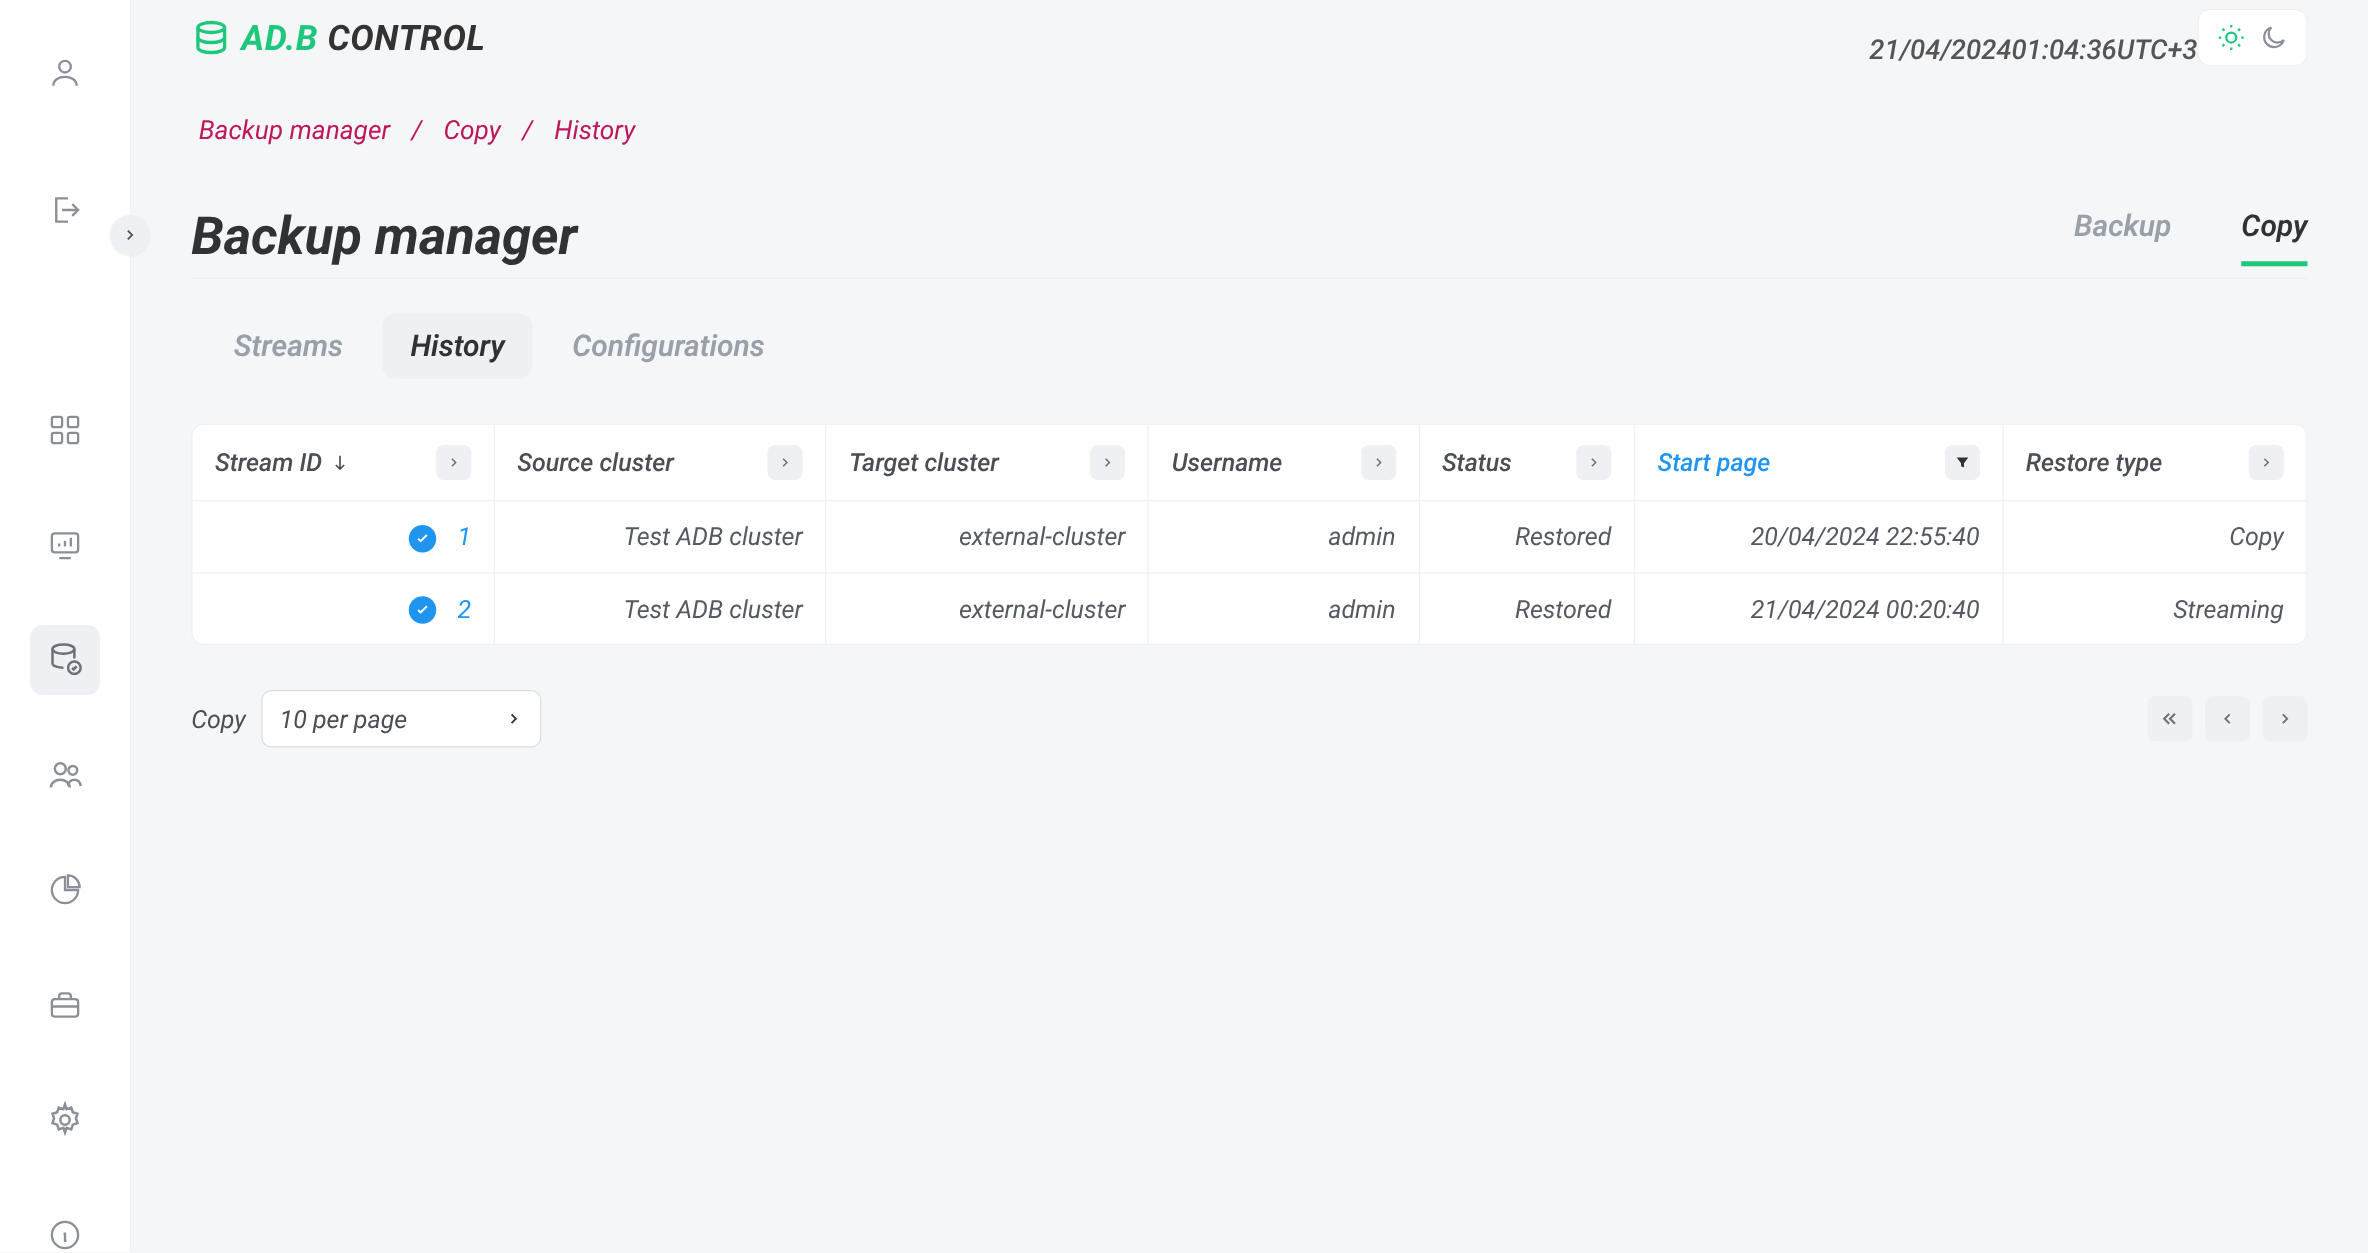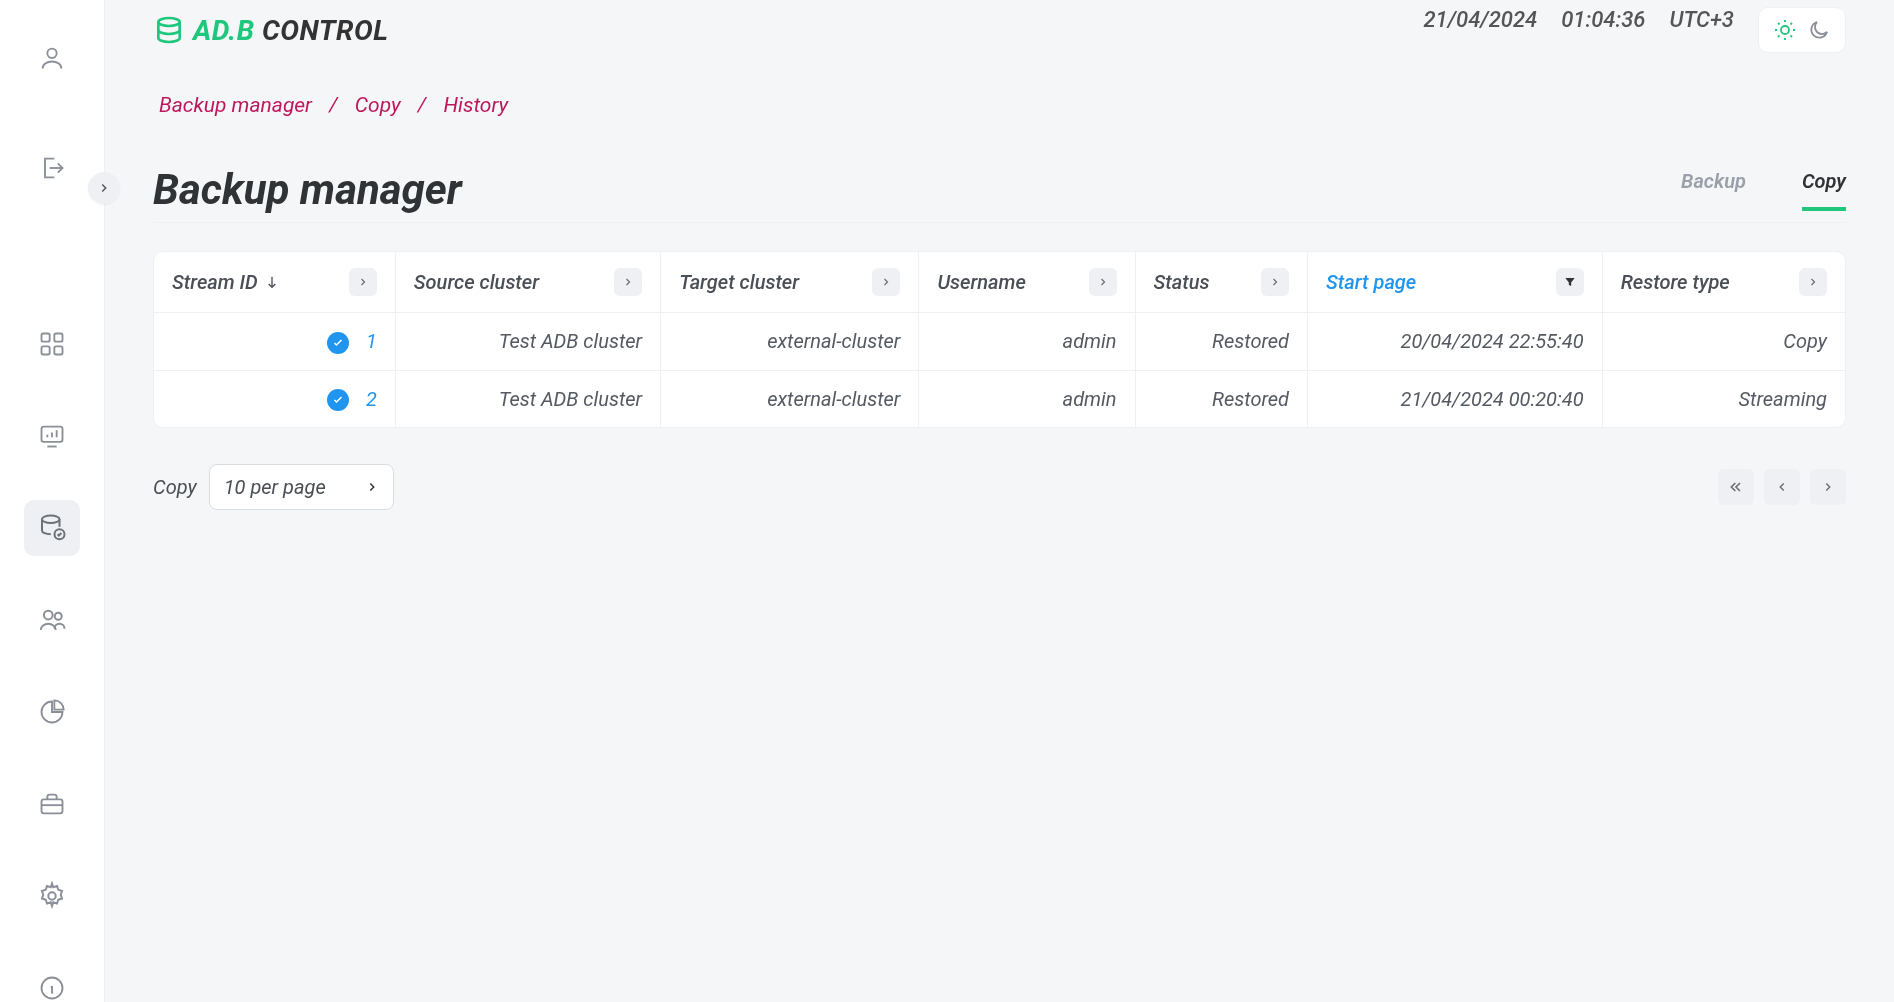--- a/index.html
+++ b/index.html
@@ -43,36 +43,36 @@
   box-shadow: 0 1px 2px rgba(0,0,0,0.05);
 }
 .main { flex: 1; padding: 7px 48px 0 48px; font-style: italic; }
 .header {
   display: flex; align-items: center; justify-content: space-between;
   margin-bottom: 40px;
 }
 .logo { display: flex; align-items: center; gap: 8px; }
 .logo-text { font-size: 28px; font-weight: 400; color: #333; letter-spacing: 0.5px; }
 .logo-text b { font-weight: 700; }
-.header-right { display: flex; align-items: flex-start; gap: 24px; color: #555; font-size: 22px; font-weight: 500; }
+.header-right { display: flex; align-items: flex-end; color: #555; font-size: 22px; font-weight: 500; }
 .theme-box {
   display: flex; align-items: center; gap: 10px;
   padding: 10px 14px; background: #fff; border-radius: 10px;
   border: 1px solid #eef0f3;
 }
 .breadcrumb { color: #be185d; font-size: 21px; margin-bottom: 48px; }
 .breadcrumb span { margin: 0 6px; }
 .title-row {
   display: flex; align-items: center; justify-content: space-between;
   border-bottom: 1px solid #eef0f3;
   padding-bottom: 8px;
   margin-bottom: 28px;
 }
 .page-title { font-size: 42px; font-weight: 700; color: #303336; }
-.top-tabs { display: flex; gap: 56px; font-size: 20px; font-weight: 600; }
+.top-tabs { display: flex; gap: 56px; font-size: 24px; font-weight: 600; }
 .top-tab { color: #9aa0a9; cursor: pointer; padding-bottom: 14px; }
 .top-tab.active { color: #303336; border-bottom: 4px solid #1ec77b; }
 .sub-tabs { display: flex; gap: 10px; margin-bottom: 36px; padding-left: 12px; }
 .sub-tab {
   font-size: 24px; font-weight: 600; color: #9aa0a9;
   padding: 12px 22px; border-radius: 10px; cursor: pointer;
 }
 .sub-tab.active { background: #eef0f3; color: #303336; }
 .reset-row { display: flex; justify-content: flex-end; margin-bottom: 14px; }
 .reset-btn {
@@ -104,21 +104,21 @@
   vertical-align: middle;
 }
 .pager-row {
   display: flex; align-items: center; justify-content: space-between;
   margin-top: 36px;
 }
 .show-wrap { display: flex; align-items: center; gap: 12px; color: #4a4e55; font-size: 20px; }
 .show-select {
   display: flex; align-items: center; justify-content: space-between;
   border: 1px solid #d9dde3; border-radius: 8px;
-  padding: 10px 14px; width: 185px; font-size: 20px; color: #4a4e55;
+  padding: 10px 14px; width: 224px; font-size: 20px; color: #4a4e55;
   cursor: pointer; background: #fff;
 }
 .pager-btns { display: flex; gap: 10px; }
 .pager-btn {
   width: 36px; height: 36px; background: #eef0f3; border-radius: 6px;
   display: flex; align-items: center; justify-content: center; cursor: pointer;
 }
 svg { display: block; }
 </style>
 </head>
@@ -245,20 +245,25 @@
     </div>
 
     <div class="title-row">
       <h1 class="page-title">Backup manager</h1>
       <div class="top-tabs">
         <div class="top-tab">Backup</div>
         <div class="top-tab active">Copy</div>
       </div>
     </div>
 
+    <div class="sub-tabs">
+      <div class="sub-tab">Streams</div>
+      <div class="sub-tab active">History</div>
+      <div class="sub-tab">Configurations</div>
+    </div>
 
 
     <table class="table">
       <thead>
         <tr>
           <th>
             <div class="th-inner">
               <span class="th-label">
                 <span>Stream ID</span>
                 <svg width="16" height="16" viewBox="0 0 24 24" fill="none" stroke="#4a4e55" stroke-width="2">

